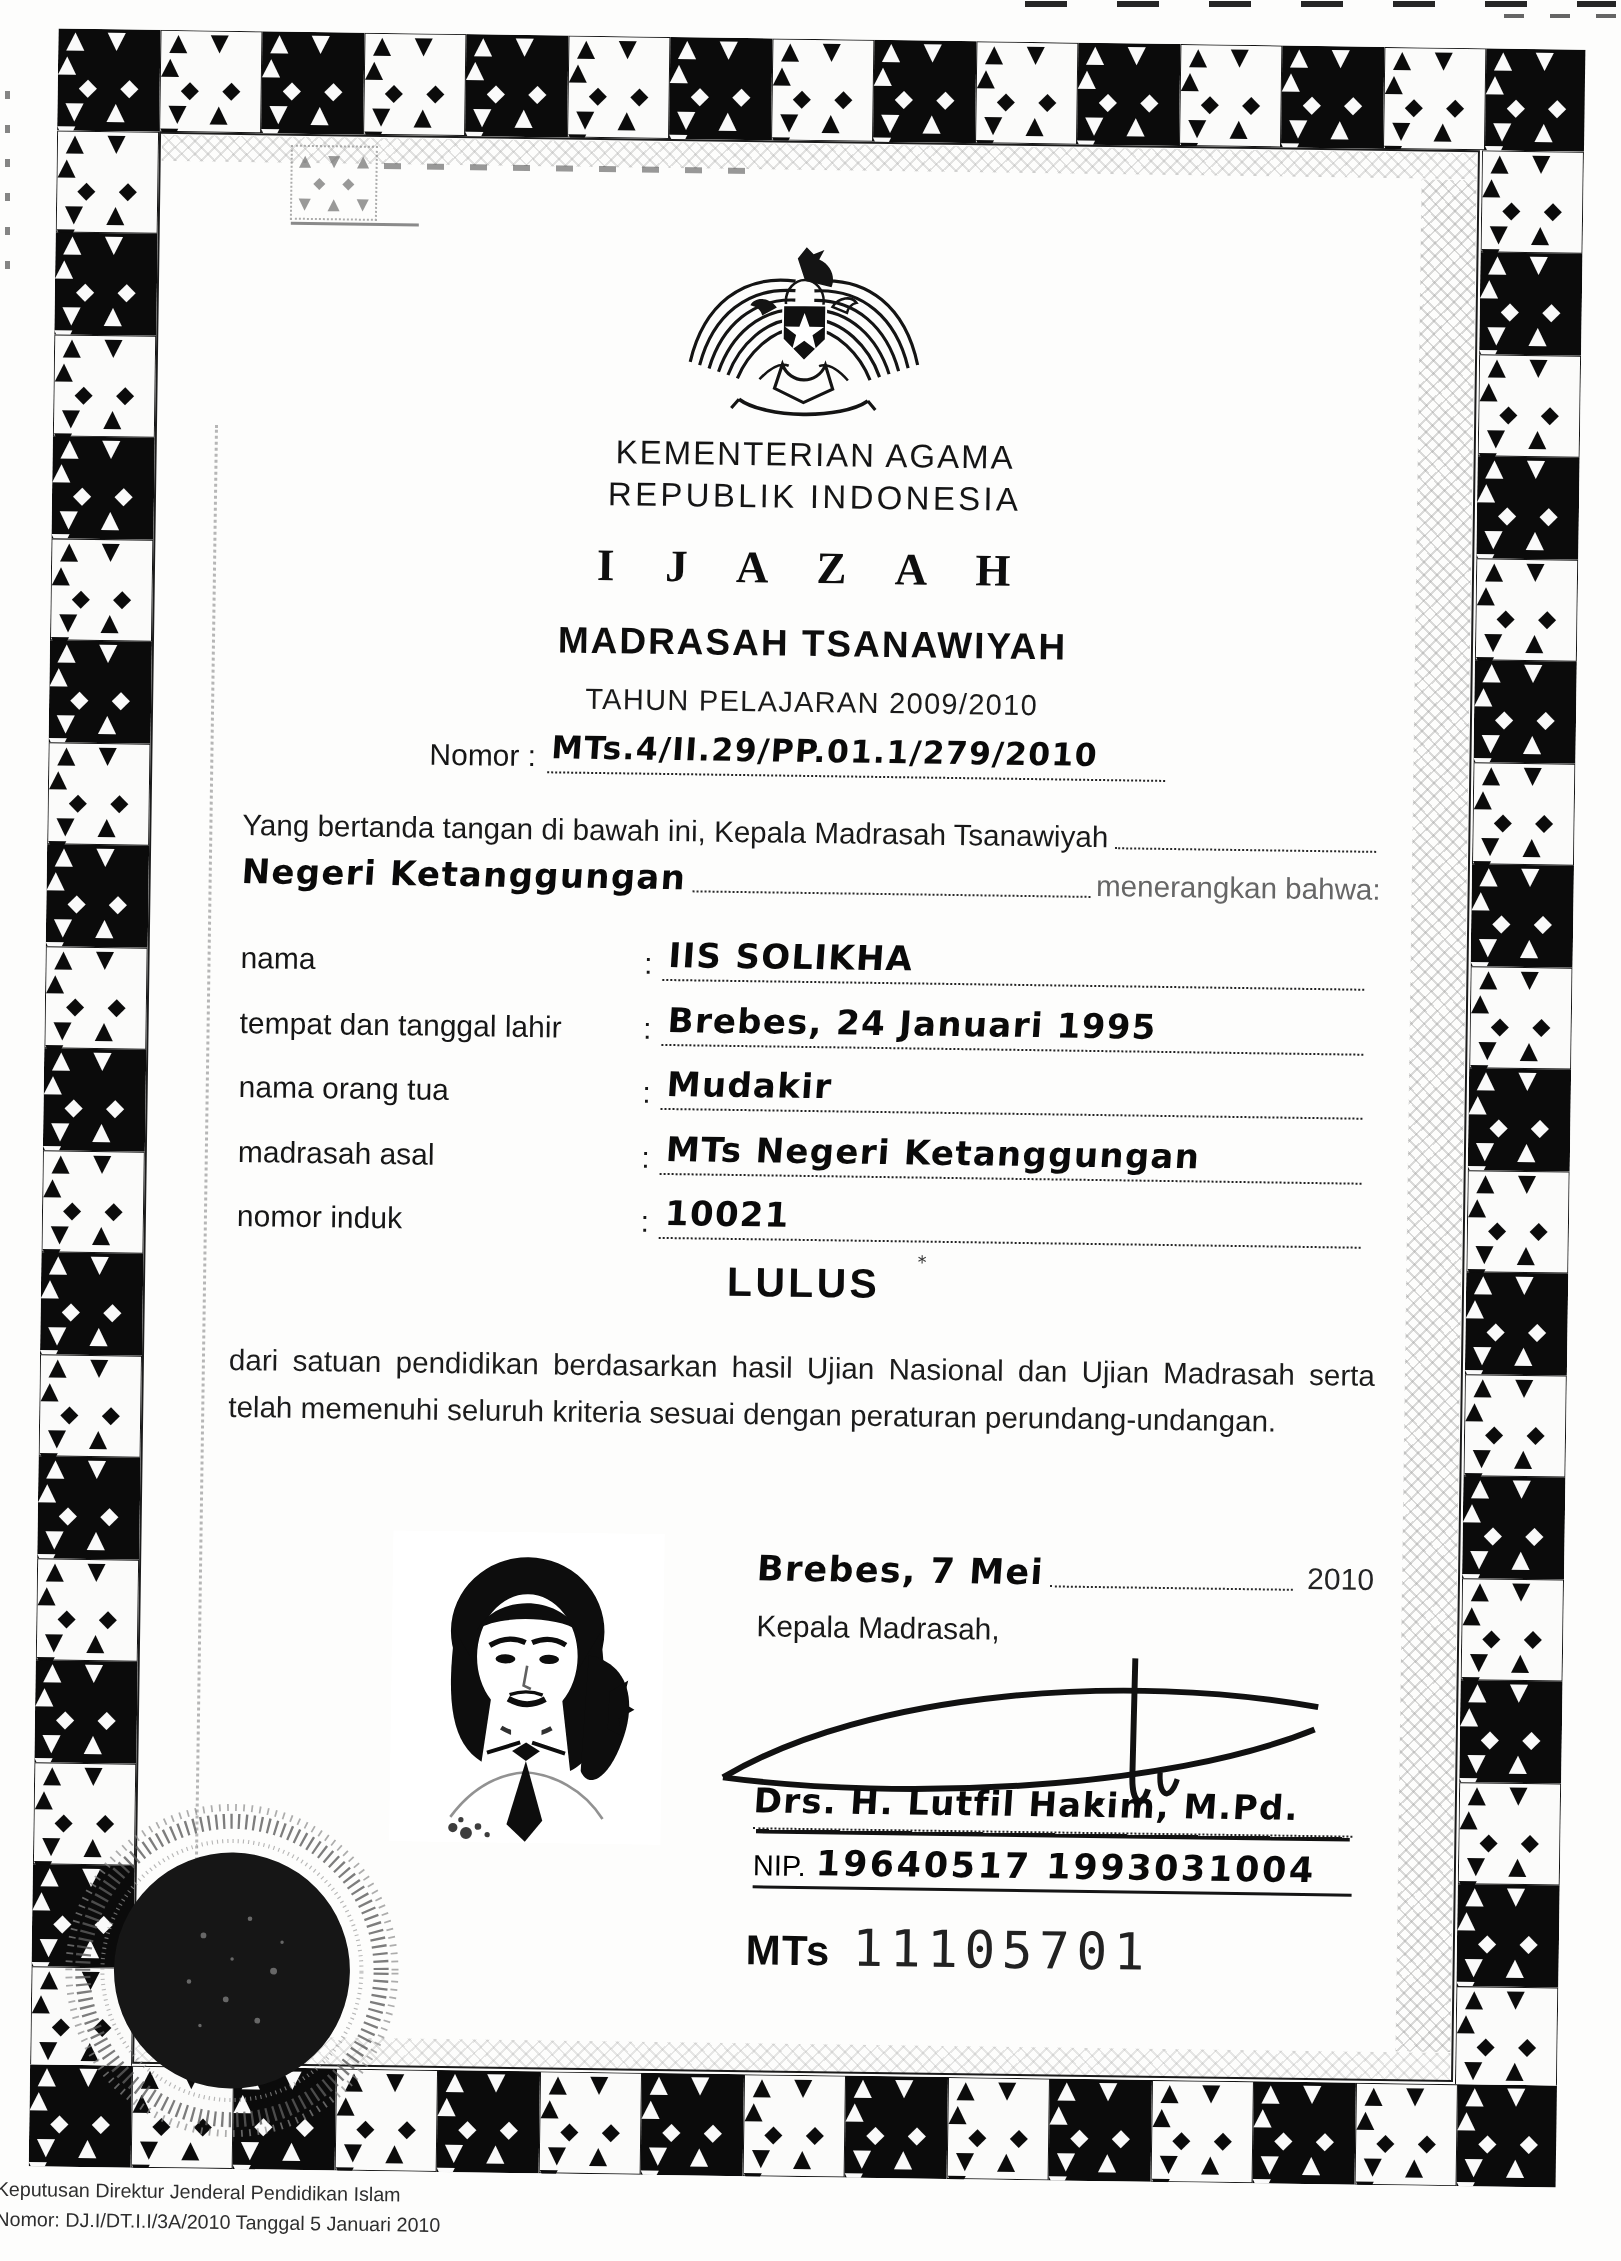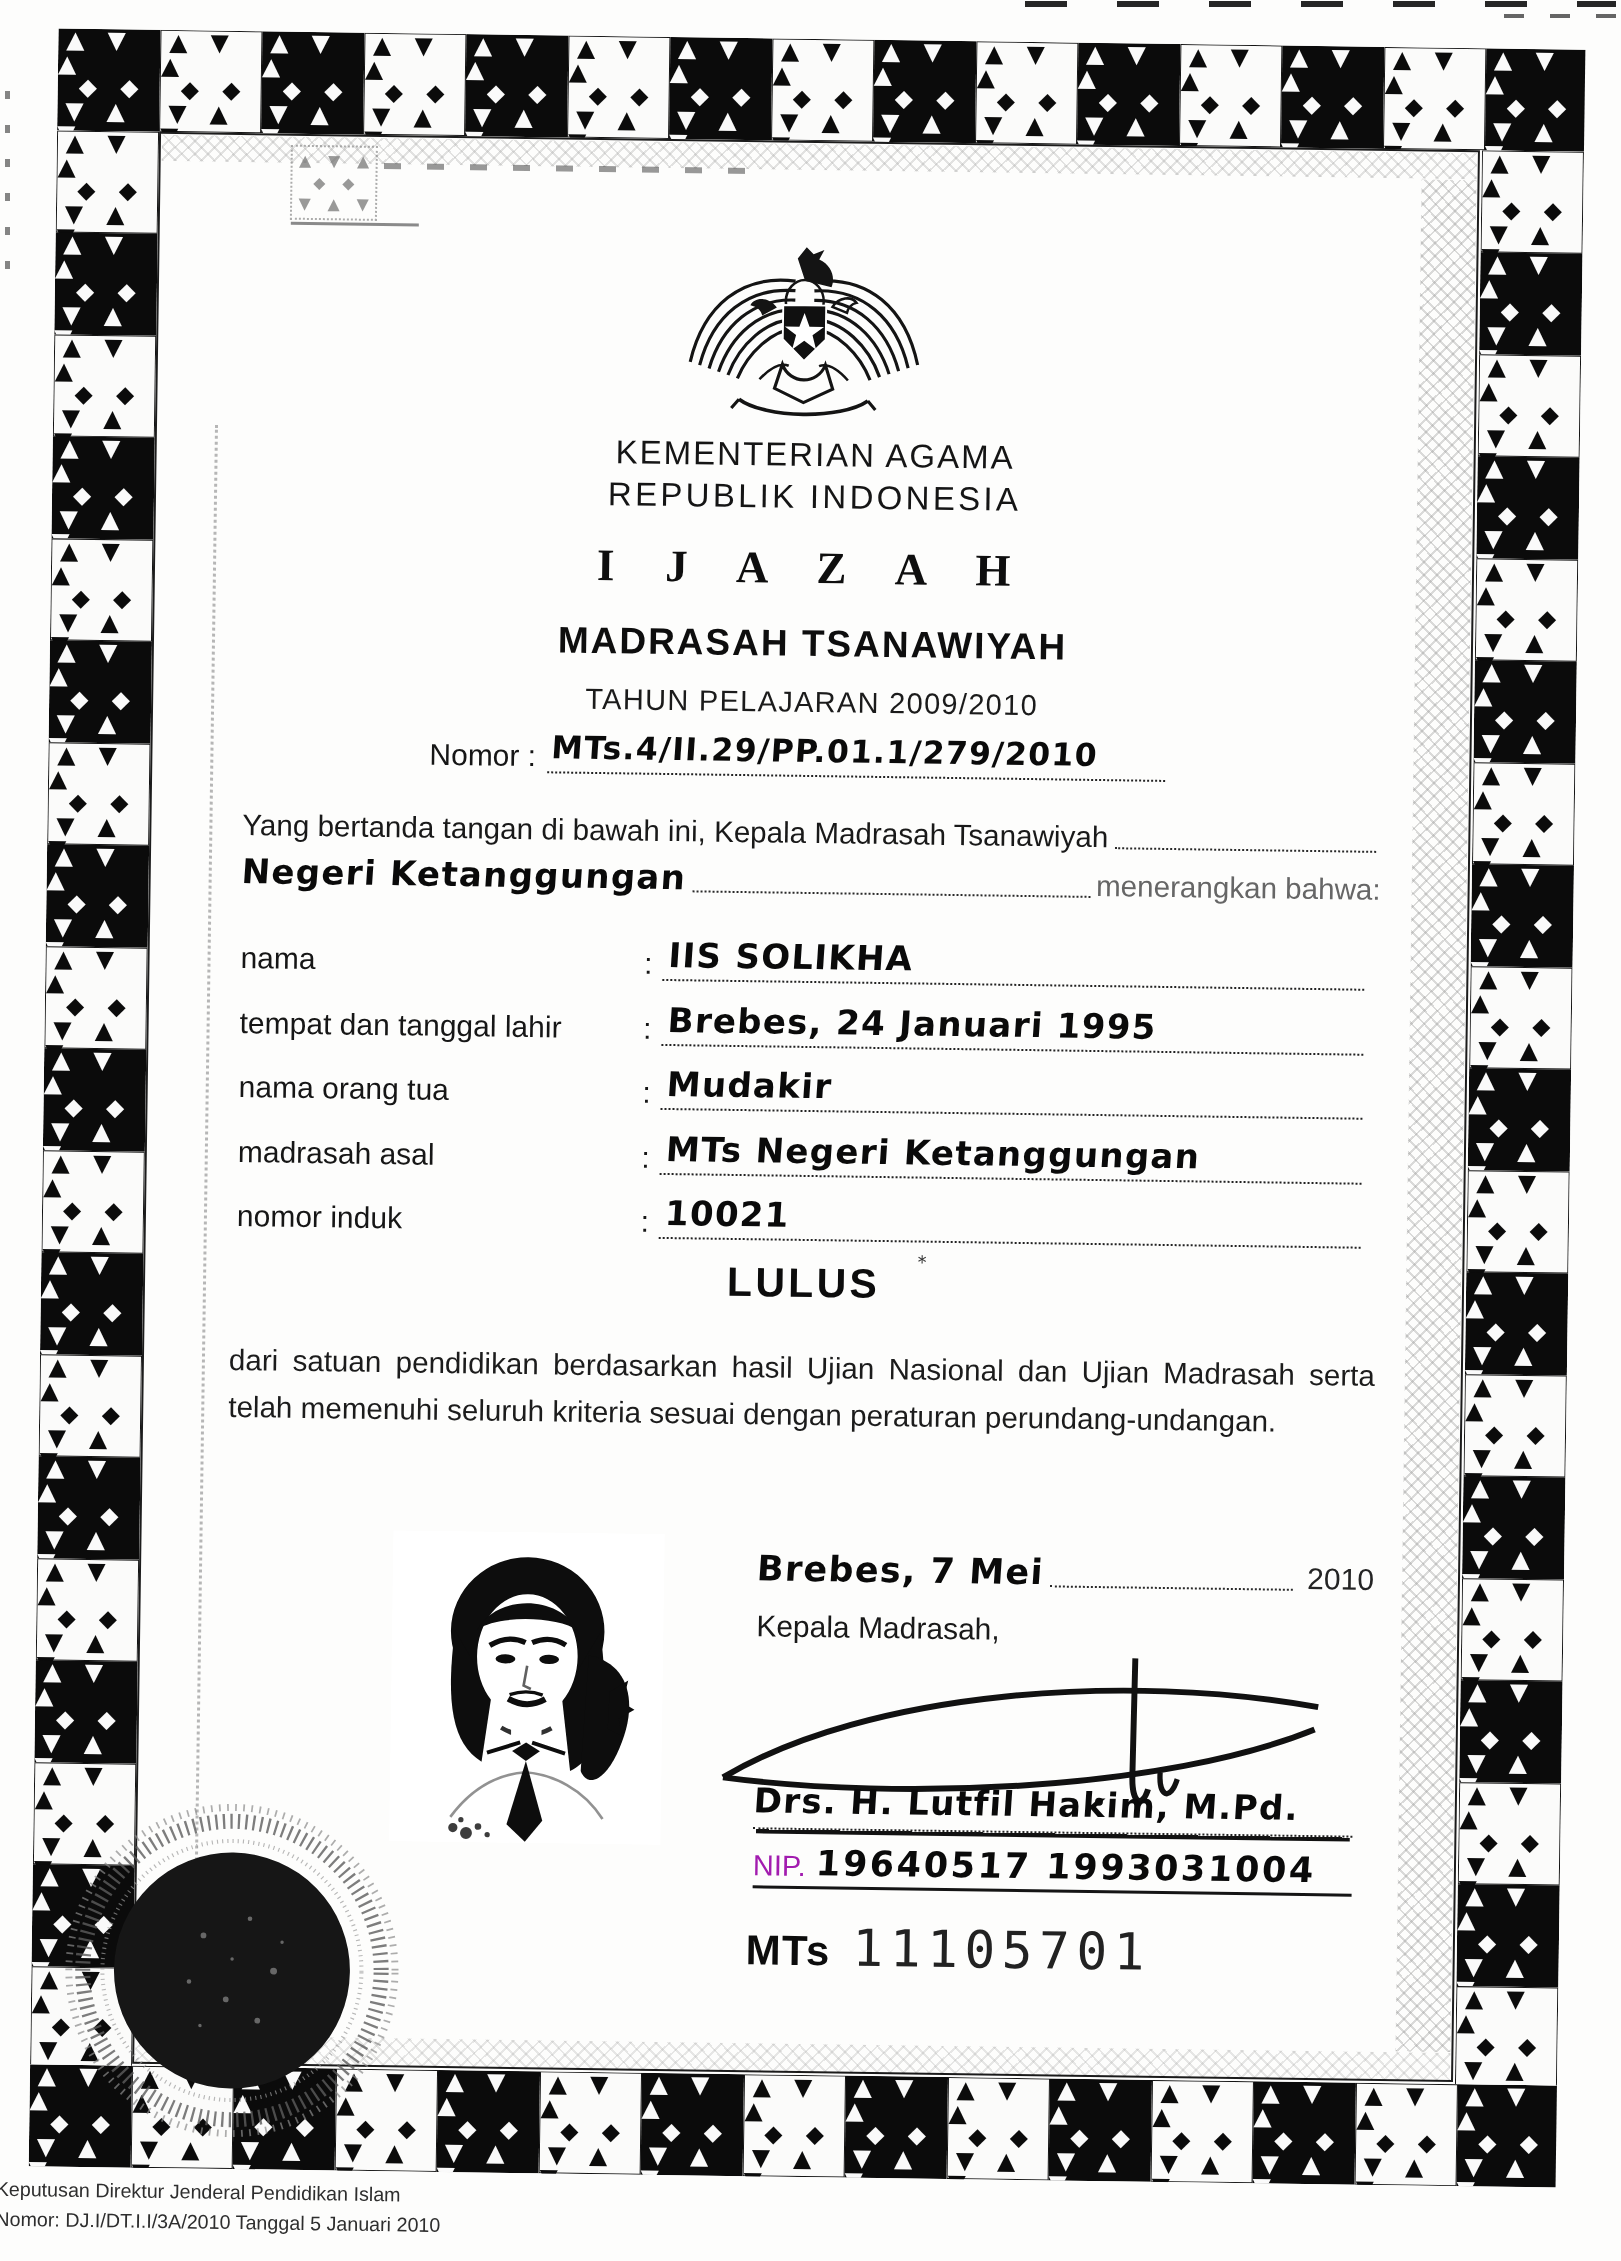--- a/index.html
+++ b/index.html
@@ -90,21 +90,21 @@
   .sign-date-row{position:absolute;left:767px;top:1549px;width:617px;display:flex;align-items:flex-end;}
   .sign-date-row .hw{font-size:35px;white-space:nowrap;}
   .sign-year{font-size:30px;color:#242424;padding-left:9.2px;}
   .sign-role{position:absolute;left:767px;top:1610px;font-size:30px;color:#191919;}
   .signature-svg{position:absolute;left:716px;top:1643px;width:647px;height:172px;}
   .sign-name{position:absolute;left:767px;top:1781px;width:599px;border-bottom:2.6px dotted #222;
              box-shadow:0 6.6px 0 -2.6px #111;padding-bottom:6.6px;}
   .sign-name .hw{font-size:34px;white-space:nowrap;}
   .nip-row{position:absolute;left:767px;top:1843px;width:599px;display:flex;align-items:flex-end;
            border-bottom:3.3px solid #151515;padding-bottom:2.6px;}
-  .nip-label{font-size:29px;color:#a21caf;padding-right:10.5px;}
+  .nip-label{font-size:29px;color:#000000;padding-right:10.5px;}
   .nip-row .hw{font-size:35px;letter-spacing:2.6px;white-space:nowrap;}
 
   .serial-row{position:absolute;left:761px;top:1918px;display:flex;align-items:baseline;}
   .serial-prefix{font-size:42px;font-weight:700;color:#0c0c0c;letter-spacing:1.3px;}
   .serial-number{font-family:"DejaVu Sans Mono",monospace;font-size:51px;color:#222;
                  letter-spacing:6.6px;margin-left:22px;}
 
   .seal{position:absolute;left:74px;top:1805px;width:347px;height:347px;z-index:5;}
 
   .footer{position:absolute;left:14.4px;top:2186px;font-size:19.7px;line-height:1.5;color:#2e2e2e;z-index:6;}

